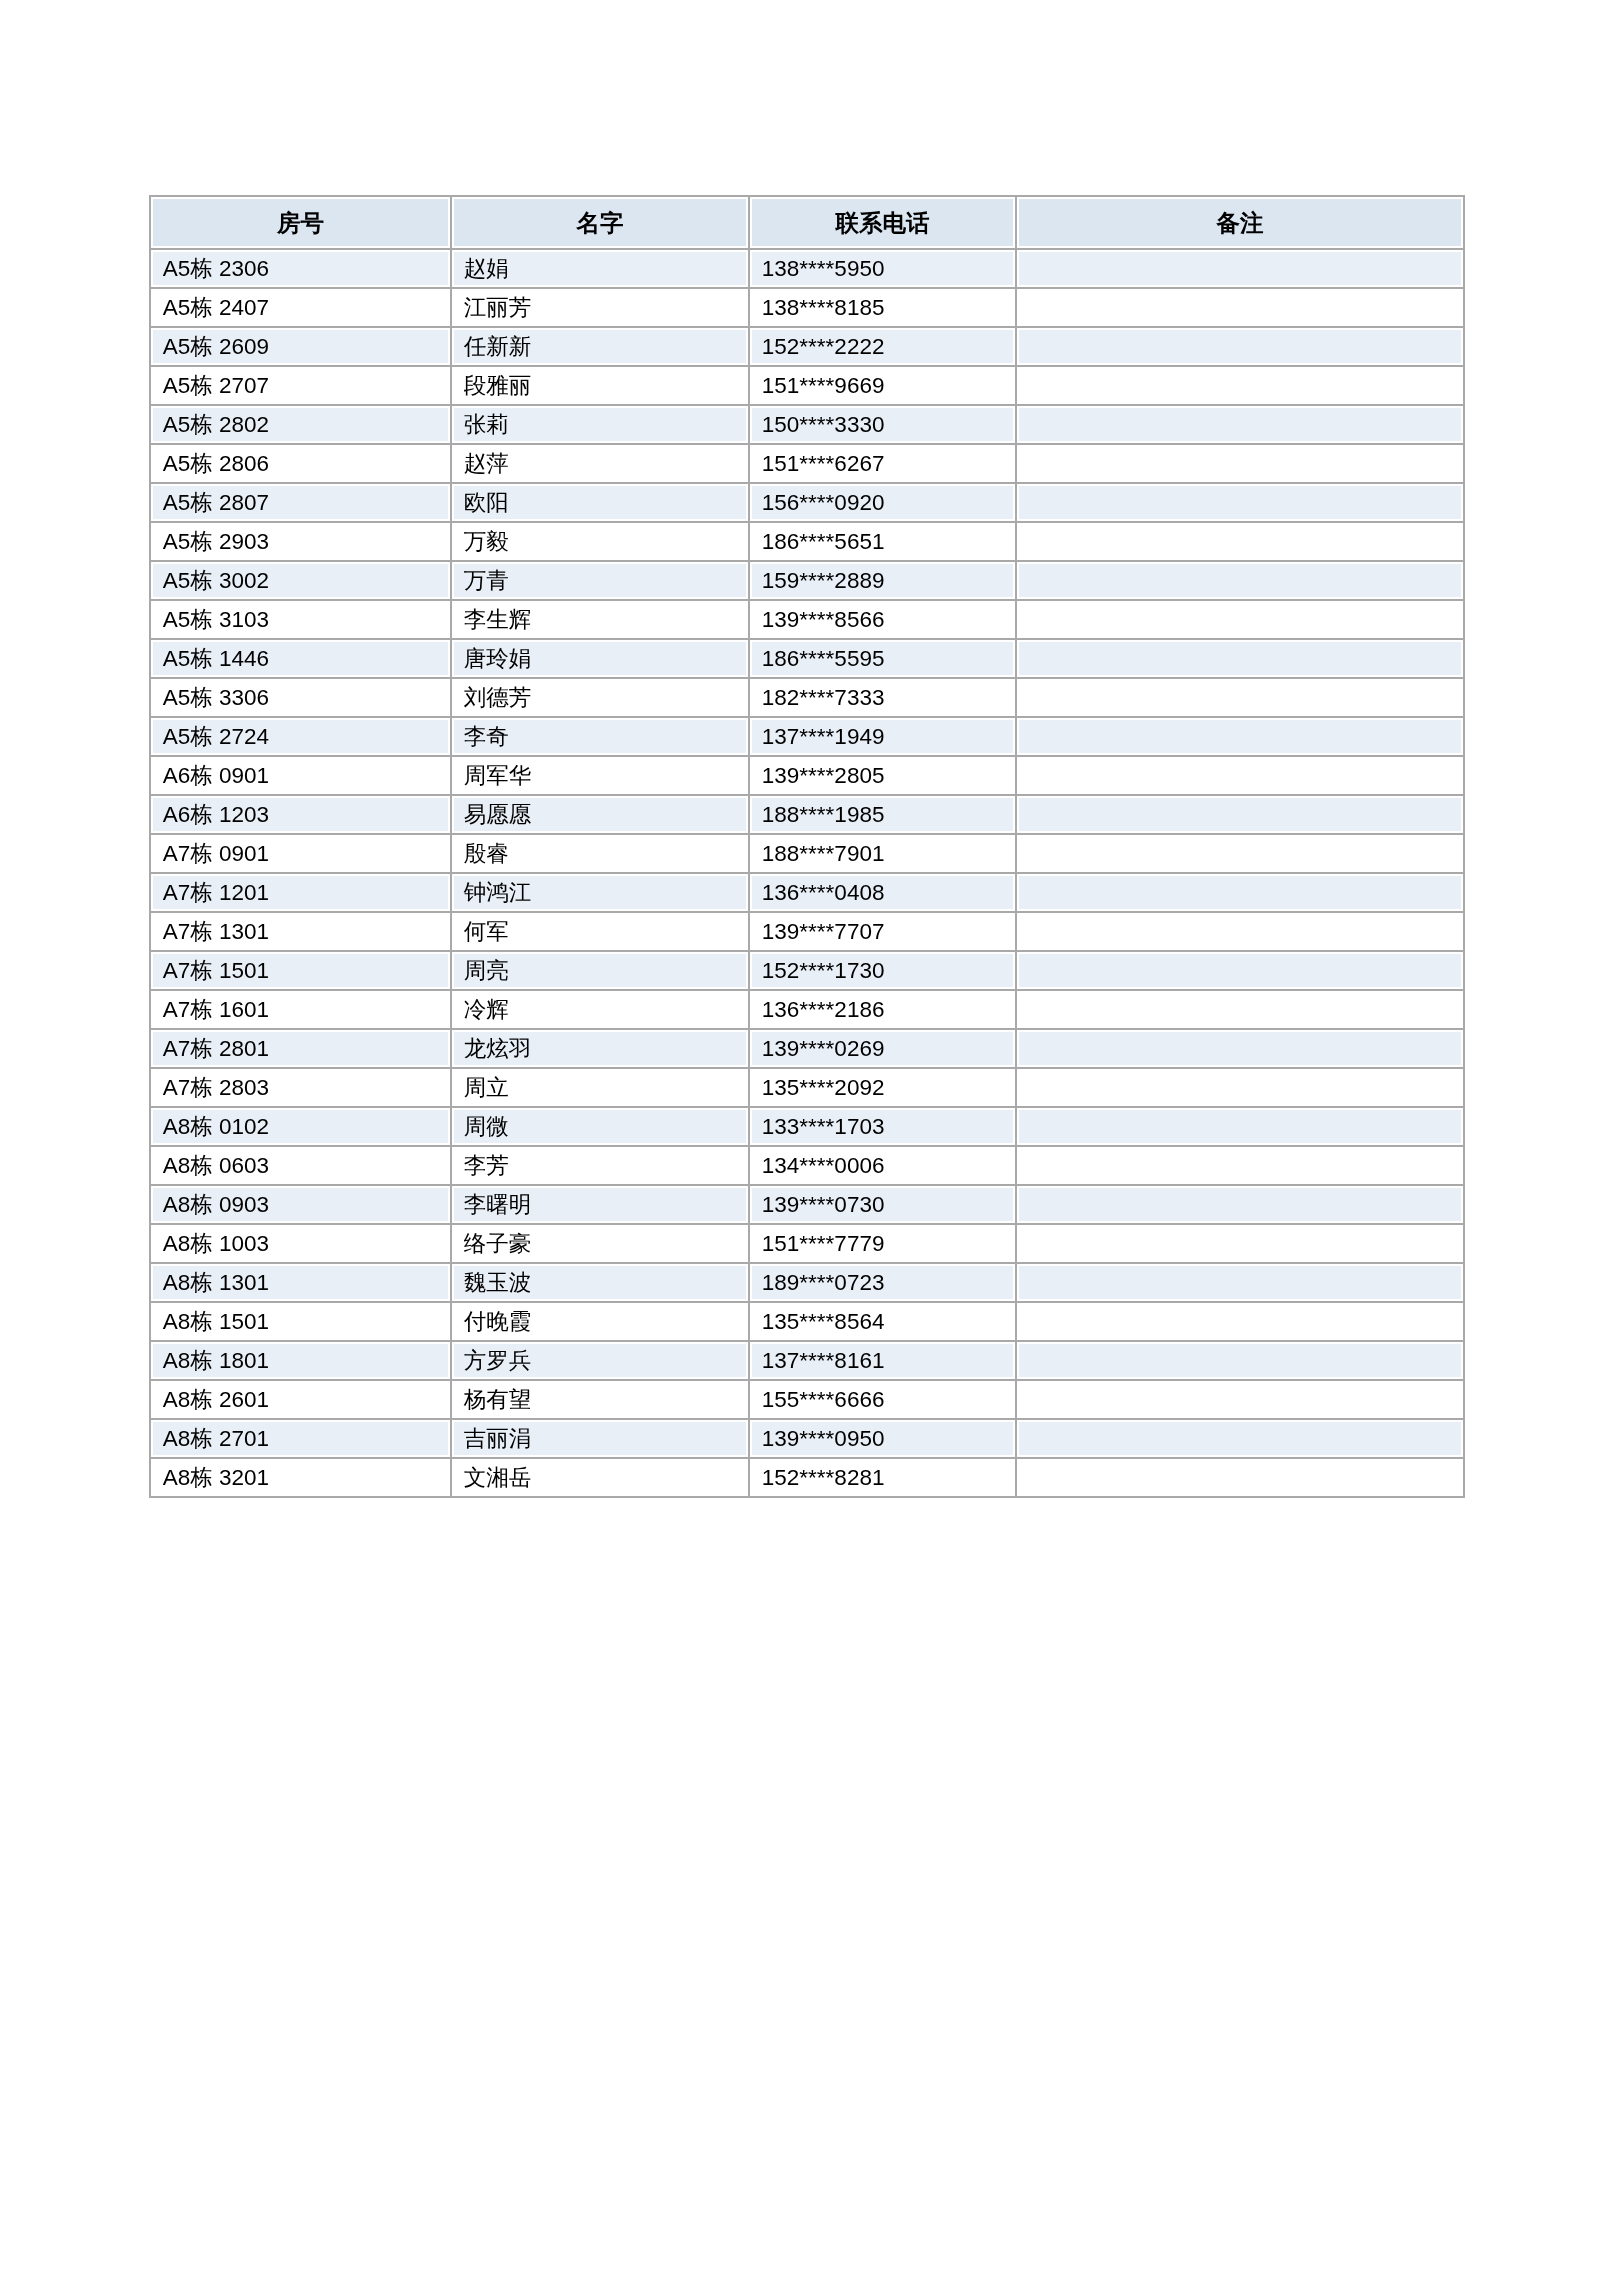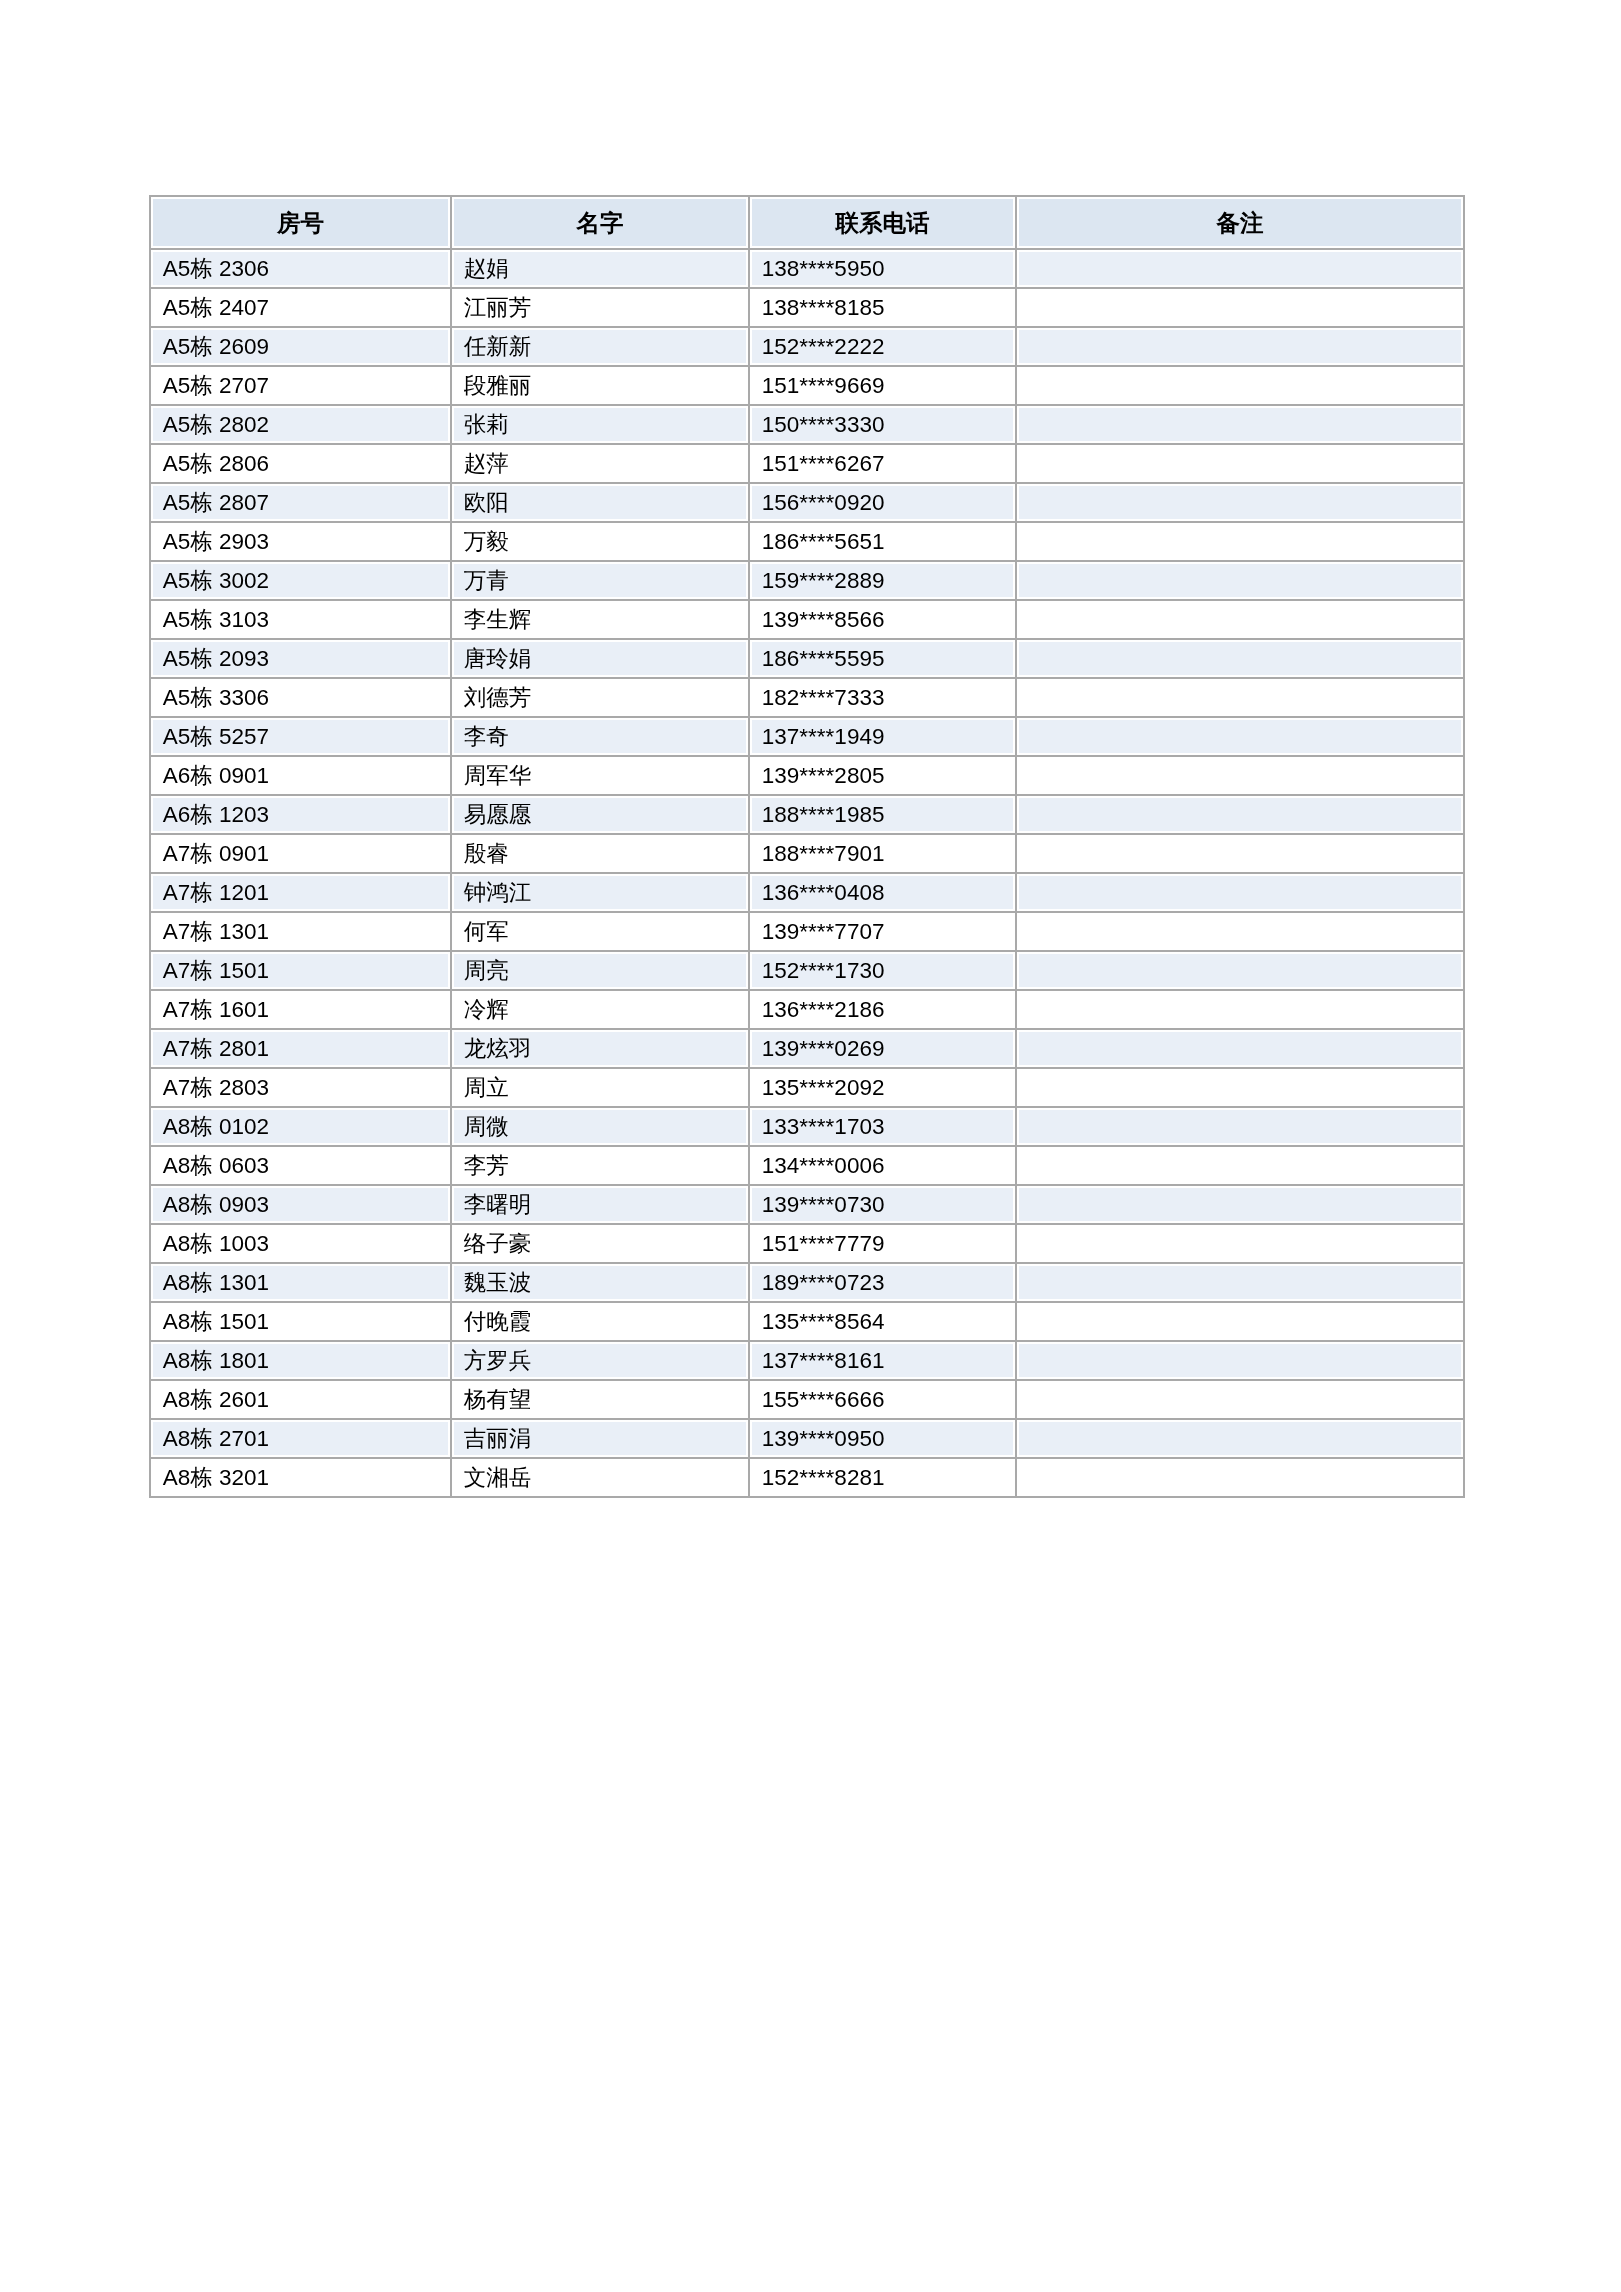--- a/index.html
+++ b/index.html
@@ -120,33 +120,33 @@
         <td>159****2889</td>
         <td></td>
       </tr>
       <tr>
         <td>A5栋 3103</td>
         <td>李生辉</td>
         <td>139****8566</td>
         <td></td>
       </tr>
       <tr>
-        <td>A5栋 2093</td>
+        <td>A5栋 1446</td>
         <td>唐玲娟</td>
         <td>186****5595</td>
         <td></td>
       </tr>
       <tr>
         <td>A5栋 3306</td>
         <td>刘德芳</td>
         <td>182****7333</td>
         <td></td>
       </tr>
       <tr>
-        <td>A5栋 5257</td>
+        <td>A5栋 2724</td>
         <td>李奇</td>
         <td>137****1949</td>
         <td></td>
       </tr>
       <tr>
         <td>A6栋 0901</td>
         <td>周军华</td>
         <td>139****2805</td>
         <td></td>
       </tr>

